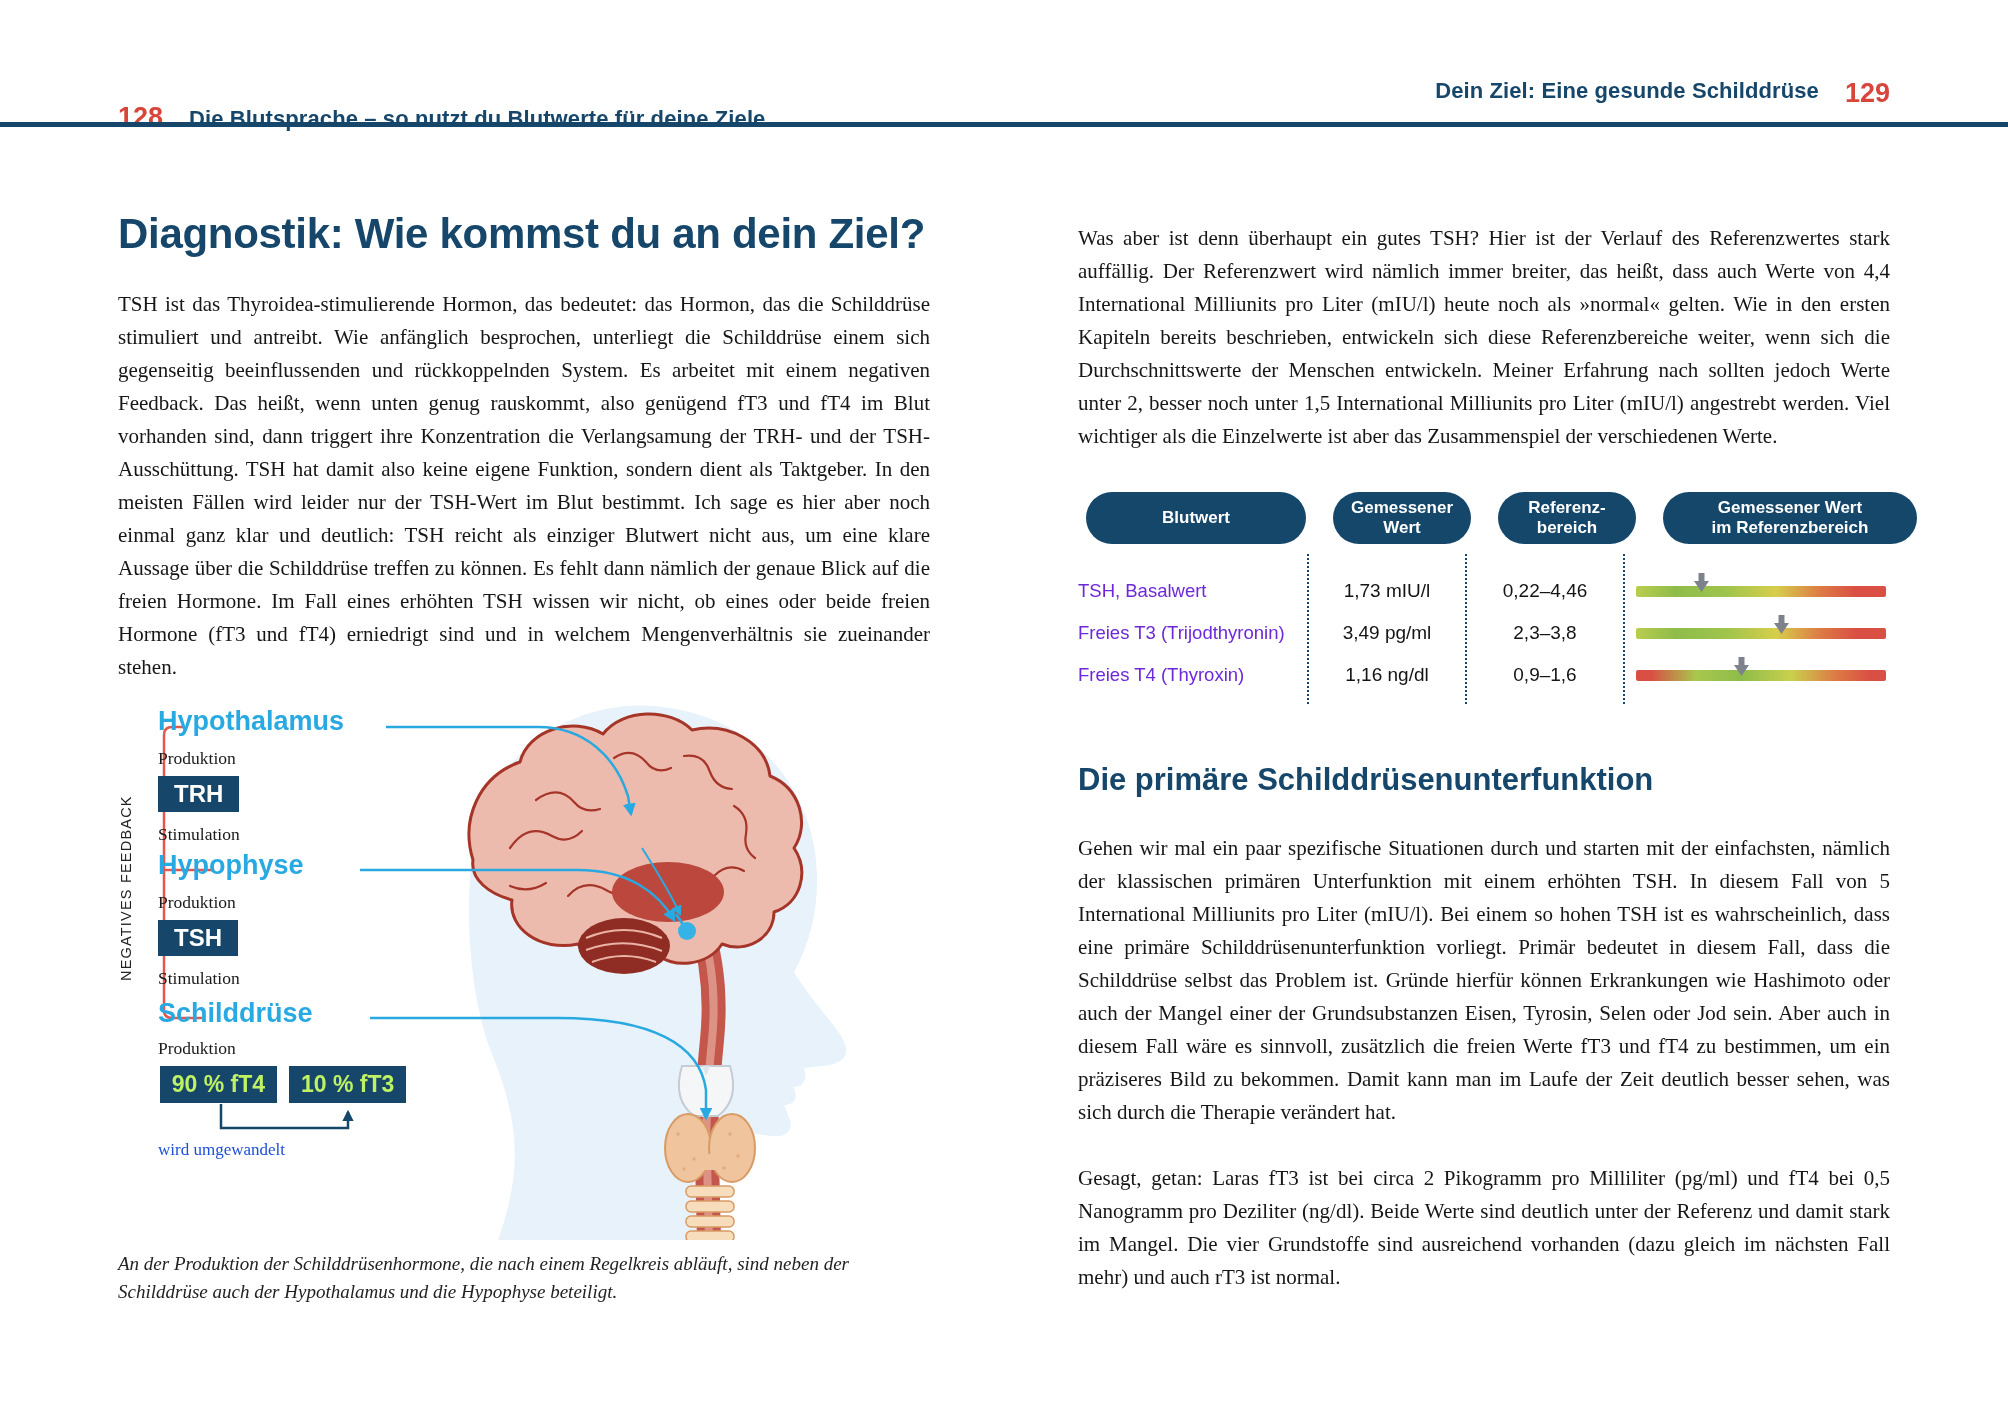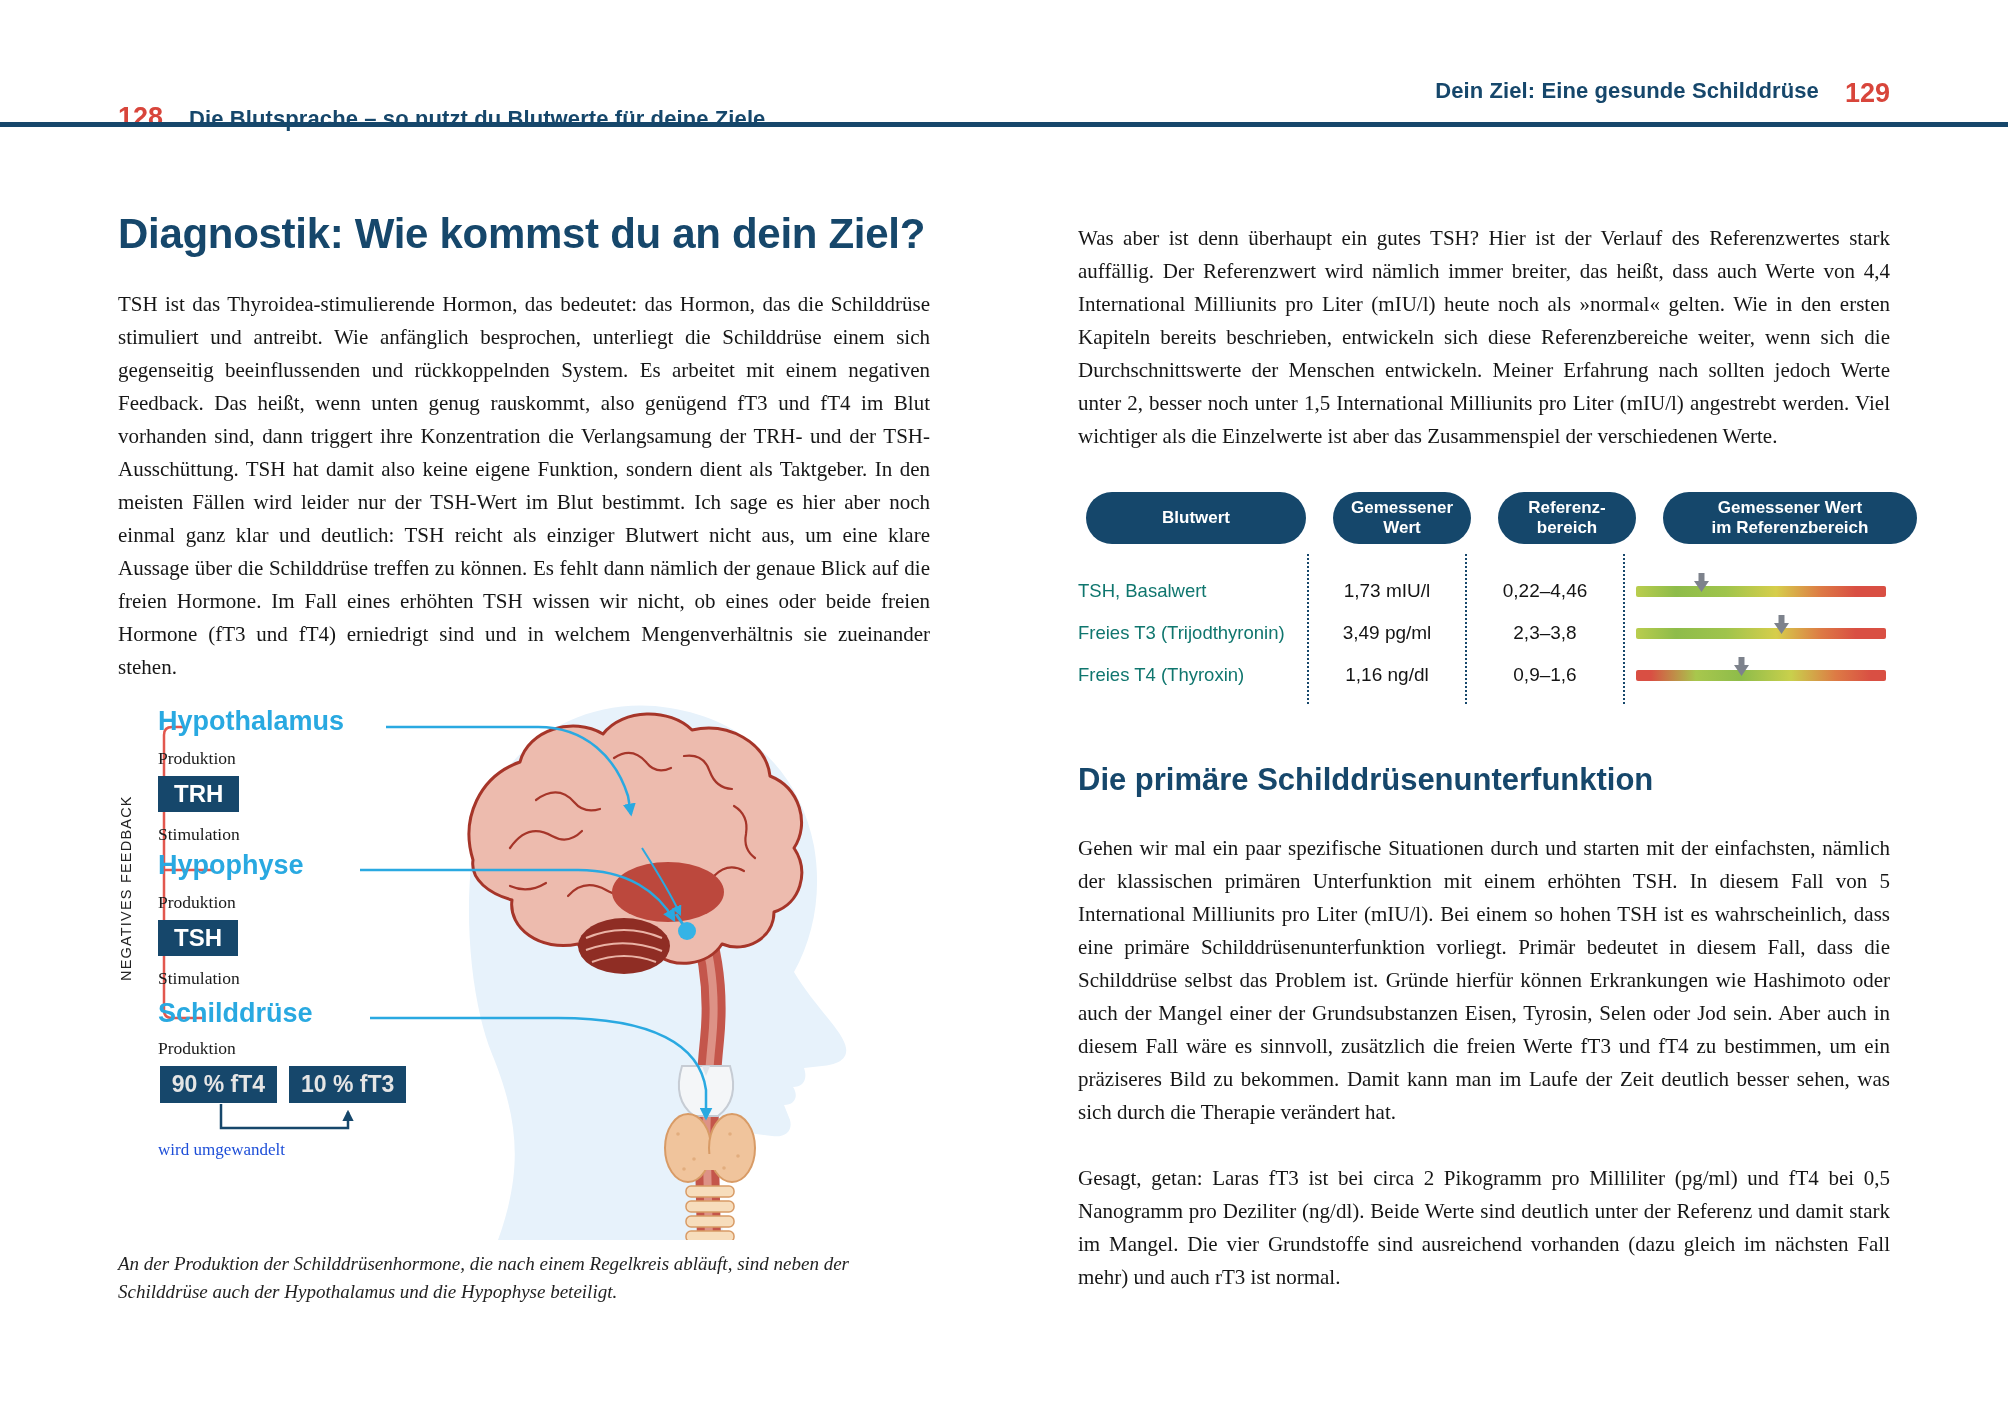--- a/index.html
+++ b/index.html
@@ -27,21 +27,21 @@
   .diag-svg{position:absolute;left:0;top:0;width:812px;height:540px;}
   .feedback-label{position:absolute;left:0;top:71px;height:210px;
       writing-mode:vertical-rl;transform:rotate(180deg);
       font:14.5px "Liberation Sans",sans-serif;letter-spacing:1.2px;color:#222;}
   .dnode{position:absolute;left:40px;width:250px;text-align:left;}
   .cyan-label{font:bold 27px "Liberation Sans",sans-serif;color:#29a9e1;}
   .small-label{font:17.5px "Liberation Serif",serif;color:#1a1a1a;}
   .nodebox{display:inline-block;background:#16476b;color:#fff;
       font:bold 24px "Liberation Sans",sans-serif;padding:4px 16px;}
   .hboxrow{display:flex;justify-content:center;gap:12px;}
-  .hbox{background:#16476b;color:#e5e5e5;font:bold 23px "Liberation Sans",sans-serif;padding:5px 12px;}
+  .hbox{background:#16476b;color:#bef264;font:bold 23px "Liberation Sans",sans-serif;padding:5px 12px;}
   .umwandel{font:17px "Liberation Serif",serif;color:#1d4ed8;}
   .caption{position:absolute;left:0;top:1250px;width:800px;
       font:italic 19px/28px "Liberation Serif",serif;color:#222;}
 
   
   .r-para1{position:absolute;left:0;top:222px;width:812px;}
   .r-para2{position:absolute;left:0;top:832px;width:812px;}
   .r-para3{position:absolute;left:0;top:1162px;width:812px;}
   .sec-head{position:absolute;left:0;top:762px;width:812px;margin:0;text-align:left;
       font:bold 31px "Liberation Sans",sans-serif;color:#16476b;}
@@ -49,21 +49,21 @@
   
   .tableblock{position:absolute;left:0;top:492px;width:812px;height:230px;}
   .pill-row{position:absolute;left:8px;top:0;width:810px;display:grid;
       grid-template-columns:220px 138px 138px 254px;column-gap:27px;}
   .pill{background:#15476b;color:#fff;border-radius:27px;height:52px;
       display:flex;align-items:center;justify-content:center;text-align:center;
       font:bold 17px/1.2 "Liberation Sans",sans-serif;white-space:pre-line;}
   .trow{position:absolute;left:0;width:810px;display:grid;
       grid-template-columns:220px 138px 138px 254px;column-gap:20px;align-items:center;height:34px;}
   .trow.r0{top:82px}.trow.r1{top:124px}.trow.r2{top:166px}
-  .tname{font:18.5px "Liberation Sans",sans-serif;color:#0f766e;}
+  .tname{font:18.5px "Liberation Sans",sans-serif;color:#6d28d9;}
   .tval{font:19px "Liberation Sans",sans-serif;color:#141414;text-align:center;}
   .dotline{position:absolute;top:62px;height:150px;border-left:2px dotted #16476b;}
   .dl1{left:229px}.dl2{left:387px}.dl3{left:545px}
   .tbar-wrap{position:relative;height:14px;}
   .tbar{position:absolute;left:2px;top:2px;width:250px;height:11px;border-radius:2px;}
   .bar-a{background:linear-gradient(90deg,#b9cd4e 0%,#8ebc4a 16%,#9fc44c 36%,#d6ce4b 56%,#dd7a45 74%,#d94f43 88%,#d94f43 100%);}
   .bar-b{background:linear-gradient(90deg,#d94f43 0%,#d94f43 6%,#a8c74d 24%,#8ebc4a 42%,#c9d04c 62%,#dd7a45 80%,#d94f43 94%,#d94f43 100%);}
   .tmark{position:absolute;top:-13px;width:15px;height:19px;background:#7d828c;
       clip-path:polygon(30% 0,70% 0,70% 42%,100% 42%,50% 100%,0 42%,30% 42%);}
 </style>

